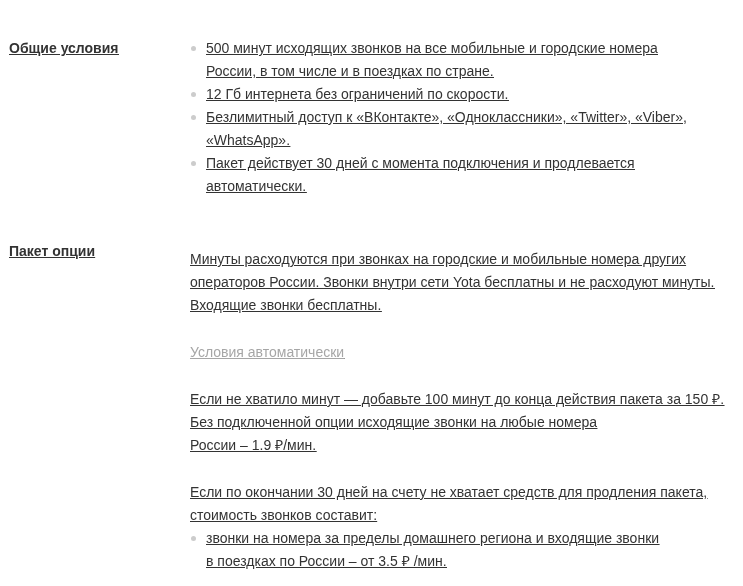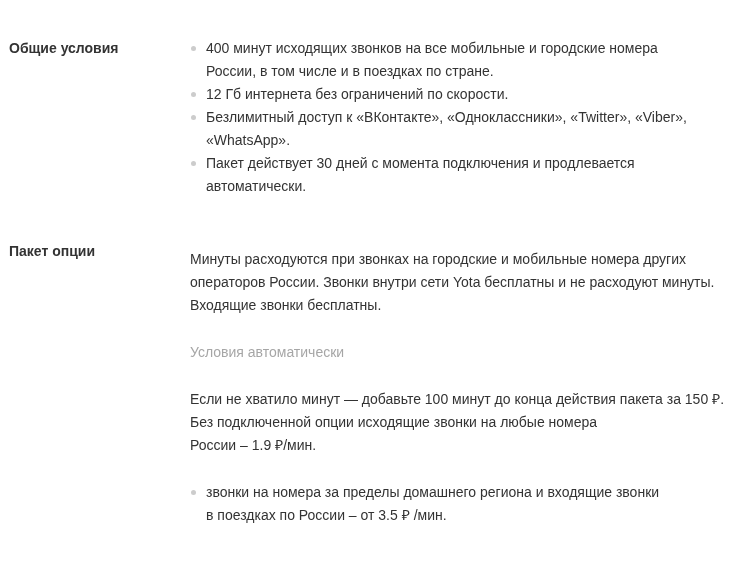--- a/index.html
+++ b/index.html
@@ -1,21 +1,21 @@
 <!DOCTYPE html>
 <html lang="ru" style="--background: #ffffff; --text: #333333; --muted: #a6a6a6; --bullet: #cccccc;"><head>
 <meta charset="utf-8">
 <style>
   :root {
     --background: #ffffff;
     --text: #333333;
     --muted: #a6a6a6;
     --bullet: #cccccc;
   }
-  * { box-sizing: border-box; }
+  * { box-sizing: border-box; text-decoration: underline; }
   html, body { margin: 0; padding: 0; }
   body {
     width: 743px;
     height: 586px;
     background: var(--background);
     font-family: "Liberation Sans", sans-serif;
     font-size: 14px;
     line-height: 23px;
     color: var(--text);
     overflow: hidden;
@@ -74,21 +74,21 @@
 <body>
 
 <div class="page">
 
   <section class="row general">
     <h3 class="label">Общие условия</h3>
     <div class="content">
       <ul class="bullet-list">
         <li class="bullet-item">
           <span class="dot"></span>
-          <span class="item-text">400 минут исходящих звонков на все мобильные и городские номера
+          <span class="item-text">500 минут исходящих звонков на все мобильные и городские номера
 России, в том числе и в поездках по стране.</span>
         </li>
         <li class="bullet-item">
           <span class="dot"></span>
           <span class="item-text">12 Гб интернета без ограничений по скорости.</span>
         </li>
         <li class="bullet-item">
           <span class="dot"></span>
           <span class="item-text">Безлимитный доступ к «ВКонтакте», «Одноклассники», «Twitter», «Viber»,
 «WhatsApp».</span>
@@ -105,20 +105,22 @@
   <section class="row minutes">
     <h3 class="label">Пакет опции</h3>
     <div class="content">
       <p>Минуты расходуются при звонках на городские и мобильные номера других
 операторов России. Звонки внутри сети Yota бесплатны и не расходуют минуты.
 Входящие звонки бесплатны.</p>
       <p class="muted">Условия автоматически</p>
       <p>Если не хватило минут — добавьте 100 минут до конца действия пакета за 150 ₽.
 Без подключенной опции исходящие звонки на любые номера
 России – 1.9 ₽/мин.</p>
+      <p class="no-gap">Если по окончании 30 дней на счету не хватает средств для продления пакета,
+стоимость звонков составит:</p>
       <ul class="bullet-list">
         <li class="bullet-item">
           <span class="dot"></span>
           <span class="item-text">звонки на номера за пределы домашнего региона и входящие звонки
 в поездках по России – от 3.5 ₽ /мин.</span>
         </li>
       </ul>
     </div>
   </section>
 

